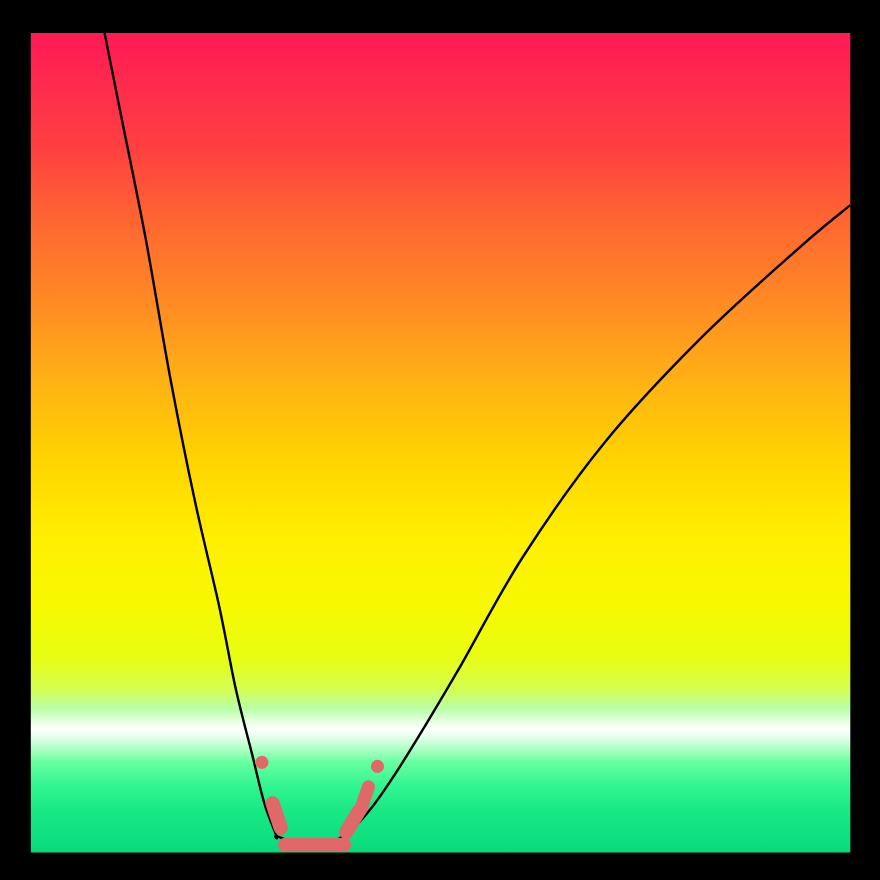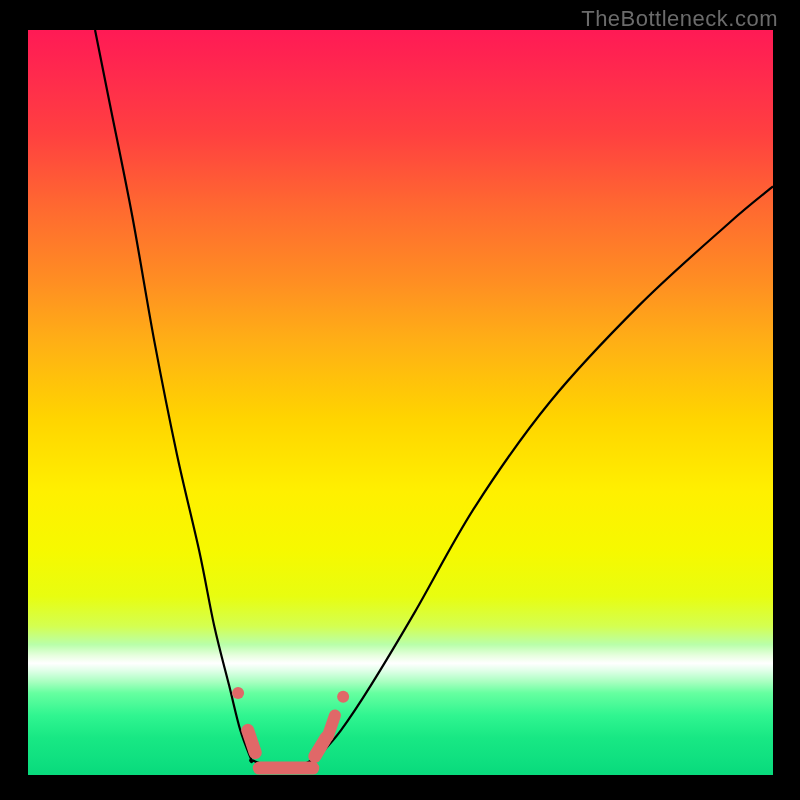--- a/index.html
+++ b/index.html
@@ -67,21 +67,20 @@
     width: 745px;
     height: 745px;
     overflow: visible;
   }
 </style>
 </head>
 <body>
 
 <div class="frame">
 
-  <div class="watermark">TheBottleneck.com</div>
 
   <div class="plot">
     <svg class="curves" viewBox="0 0 745 745" preserveAspectRatio="none">
       <g id="curve-g">
           <path d="M 67.05 0 C 69.53333333333333 12.416666666666666, 75.74166666666667 43.45833333333333, 81.95 74.5 C 88.15833333333333 105.54166666666667, 96.85000000000001 146.51666666666665, 104.30000000000001 186.25 C 111.75000000000001 225.98333333333335, 119.2 273.1666666666667, 126.65 312.90000000000003 C 134.1 352.6333333333334, 141.55 389.8833333333333, 149 424.65 C 156.45 459.41666666666663, 165.14166666666665 492.94166666666666, 171.35 521.5 C 177.55833333333334 550.0583333333334, 181.28333333333333 573.65, 186.25 596 C 191.21666666666667 618.35, 196.80416666666667 638.2166666666667, 201.15 655.6 C 205.49583333333334 672.9833333333333, 208.6 687.8833333333333, 212.325 700.3 C 216.04999999999998 712.7166666666666, 221.6375 725.1333333333333, 223.5 730.1 C 225.3625 735.0666666666667, 219.775 728.8583333333333, 223.5 730.1 C 227.225 731.3416666666667, 238.40000000000003 736.3083333333333, 245.85000000000002 737.55 C 253.3 738.7916666666666, 260.75 739.4124999999999, 268.2 737.55 C 275.65 735.6875, 286.825 728.2375, 290.55 726.375 C 294.27500000000003 724.5125, 286.82500000000005 730.7208333333333, 290.55 726.375 C 294.275 722.0291666666667, 304.2083333333333 712.0958333333333, 312.9 700.3 C 321.59166666666664 688.5041666666666, 330.2833333333333 675.4666666666667, 342.7 655.6 C 355.1166666666667 635.7333333333333, 370.0166666666667 610.9, 387.40000000000003 581.1 C 404.78333333333336 551.3000000000001, 424.65 511.56666666666666, 447 476.8 C 469.35 442.03333333333336, 494.18333333333334 406.025, 521.5 372.5 C 548.8166666666666 338.975, 581.1 305.45, 610.9 275.65 C 640.6999999999999 245.85, 677.9499999999999 213.56666666666672, 700.3 193.70000000000005 C 722.65 173.83333333333337, 737.55 162.65833333333327, 745 156.44999999999993" fill="none" stroke="#000000" stroke-width="2.2"></path>
         </g>
       <g id="marker-g">
           <circle cx="210.08999999999997" cy="663.05" r="6" fill="#e06868"></circle>
           <path d="M 219.77499999999998 700.3 L 227.225 722.65" stroke="#e06868" stroke-width="13" stroke-linecap="round" fill="none"></path>
           <path d="M 231.225 738.06 L 284.825 738.06" stroke="#e06868" stroke-width="13" stroke-linecap="round" fill="none"></path>

